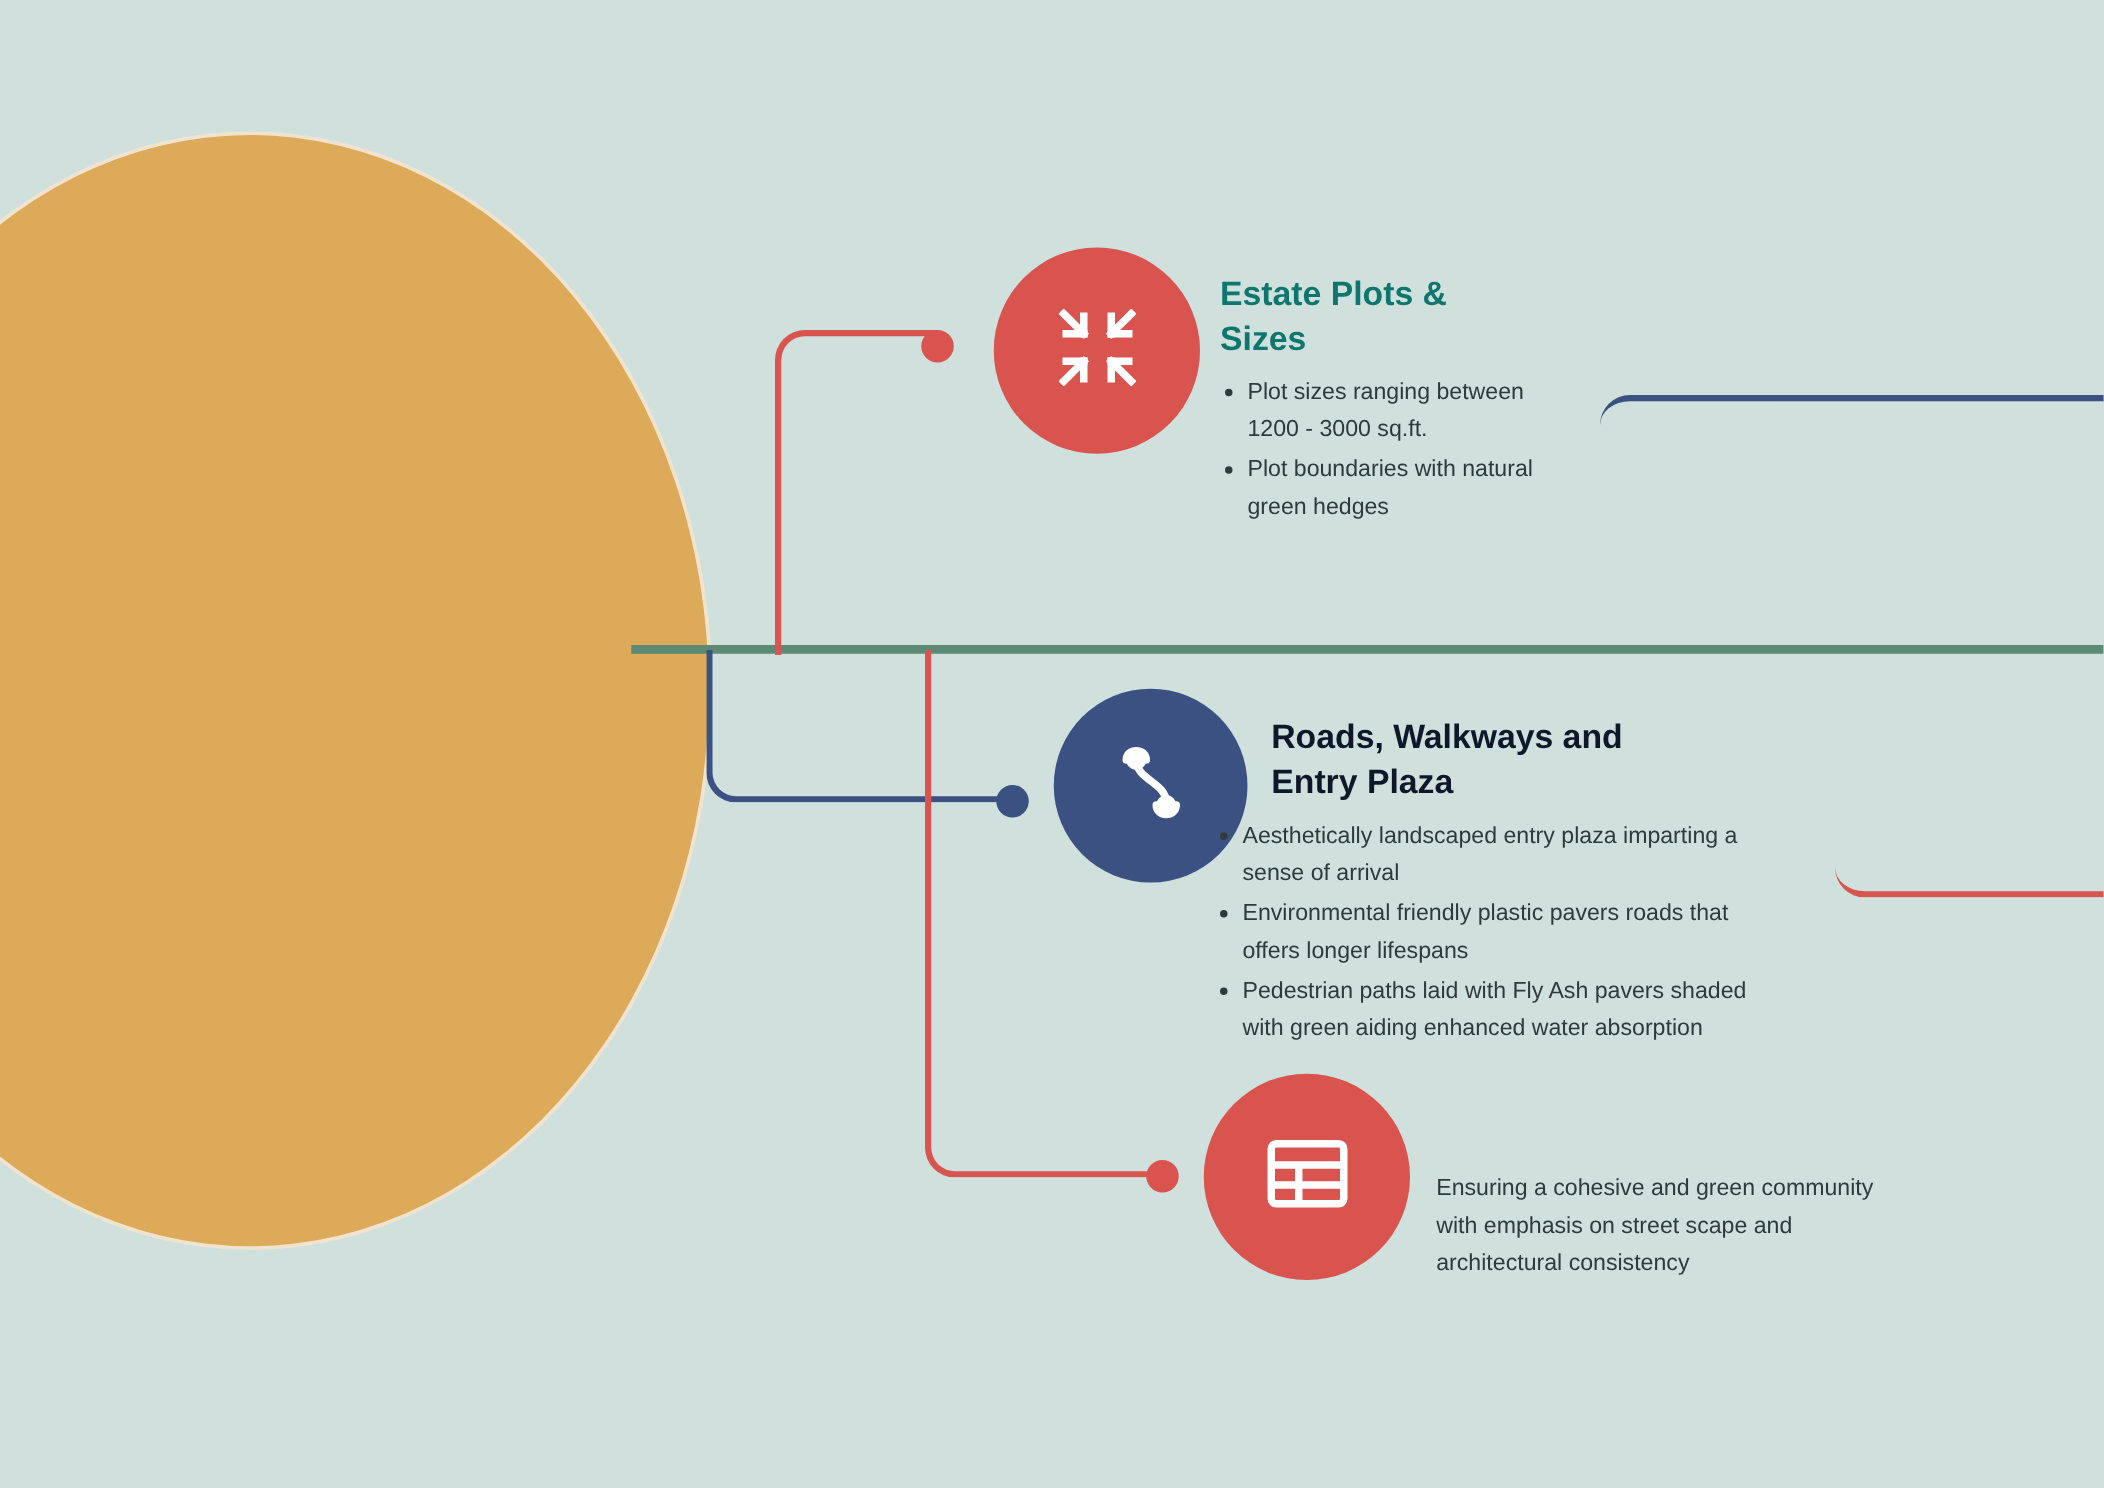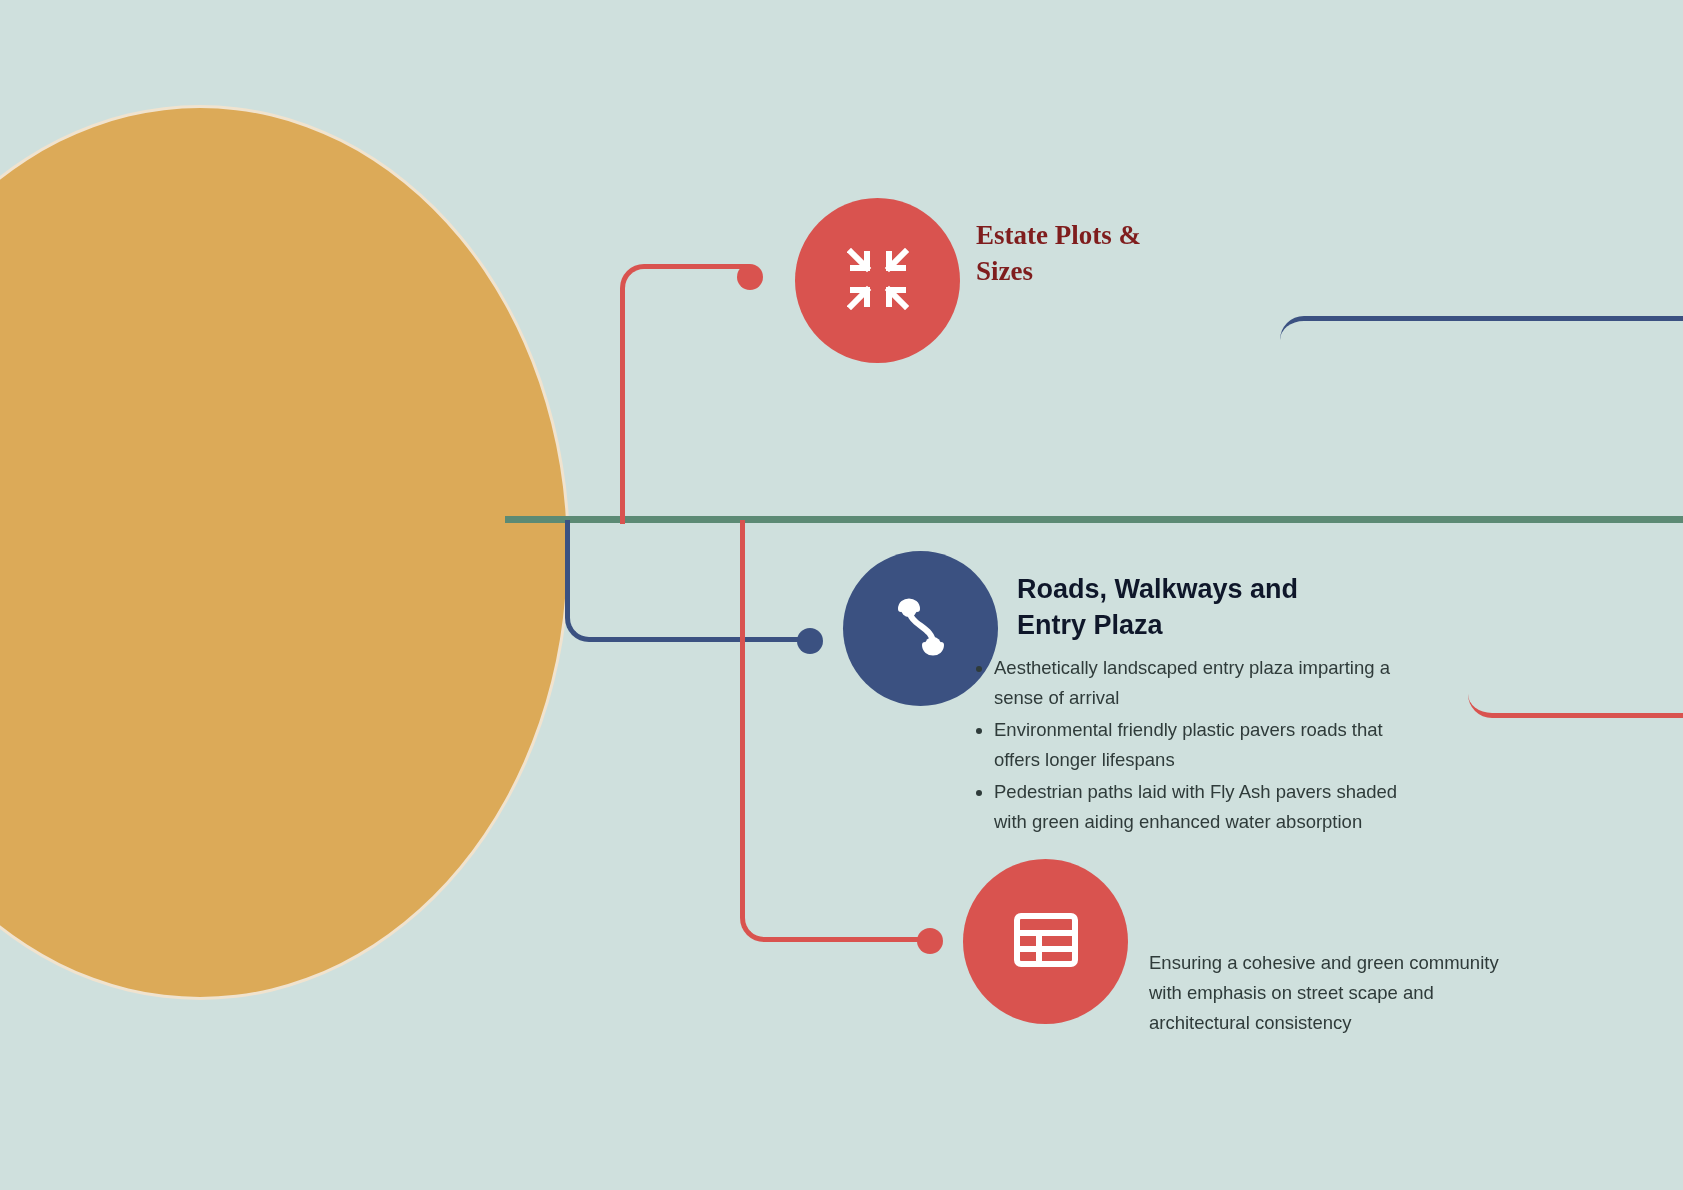--- a/index.html
+++ b/index.html
@@ -78,21 +78,21 @@
   .node-circle.blue { background: #3b5181; }
 
   
   .node-title {
     position: absolute;
     font-size: 27px;
     font-weight: bold;
     line-height: 1.32;
     white-space: pre-line;
   }
-  .node-title.red { color: #7f1d1d; font-family: Liberation Serif, serif; }
+  .node-title.red { color: #0f766e; }
   .node-title.blue { color: #0f172a; }
 
   .node-body {
     position: absolute;
     font-size: 18.5px;
     line-height: 1.62;
     color: #2f3b3a;
   }
   .node-body ul {
     margin: 0;
@@ -138,20 +138,26 @@
             <path d="M20 42 L6 42"></path>
           <path d="M58 58 L42 42"></path>
             <path d="M42 42 L42 56"></path>
             <path d="M42 42 L56 42"></path>
         </g>
       </svg>
     </span>
   </div>
   <div class="node-title red" style="left:976px; top:218px; width:330px;">Estate Plots &amp;
 Sizes</div>
+  <div class="node-body" style="left:976px; top:298px; width:275px;">
+    <ul>
+      <li>Plot sizes ranging between 1200 - 3000 sq.ft.</li>
+      <li>Plot boundaries with natural green hedges</li>
+    </ul>
+  </div>
 
   <div class="node-circle blue" style="left:843px; top:551px; width:155px; height:155px;">
     <span>
       <svg width="60" height="64" viewBox="0 0 60 64" fill="none">
         <path d="M18 14 C18 30 42 32 42 48" stroke="#ffffff" stroke-width="6" stroke-linecap="round"></path>
         <circle cx="18" cy="14" r="8" fill="#ffffff"></circle>
         <circle cx="42" cy="50" r="8" fill="#ffffff"></circle>
         <path d="M10 14 C10 4 26 4 26 14" stroke="#ffffff" stroke-width="6" stroke-linecap="round"></path>
         <path d="M34 50 C34 60 50 60 50 50" stroke="#ffffff" stroke-width="6" stroke-linecap="round"></path>
       </svg>
@@ -170,17 +176,17 @@
   <div class="node-circle red" style="left:963px; top:859px; width:165px; height:165px;">
     <span>
       <svg width="66" height="58" viewBox="0 0 66 58" fill="none">
         <rect x="4" y="5" width="58" height="48" rx="4" stroke="#ffffff" stroke-width="6"></rect>
         <path d="M4 22 H62" stroke="#ffffff" stroke-width="6"></path>
         <path d="M4 38 H62" stroke="#ffffff" stroke-width="6"></path>
         <path d="M26 22 V53" stroke="#ffffff" stroke-width="6"></path>
       </svg>
     </span>
   </div>
-  <div class="node-body" style="left:1149px; top:935px; width:355px;margin-top:13px;">
+  <div class="node-body" style="left:1149px; top:935px; width:355px;">
     <p>Ensuring a cohesive and green community with emphasis on street scape and architectural consistency</p>
   </div>
 
 </div>
 
 </body></html>

